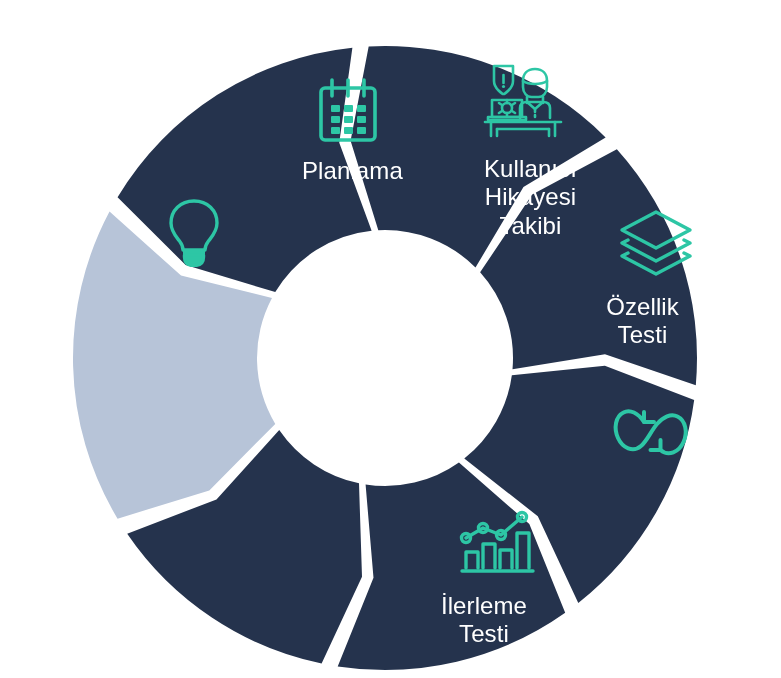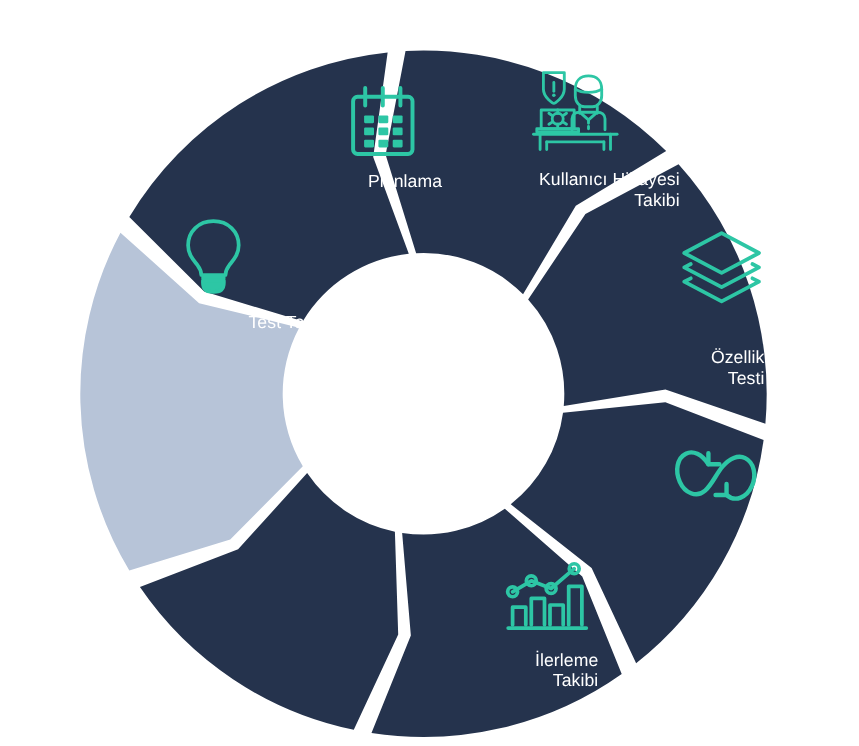--- a/index.html
+++ b/index.html
@@ -22,23 +22,23 @@
     position: absolute;
     left: 0;
     top: 0;
     width: 781px;
     height: 678px;
     display: block;
   }
   .seg-label {
     position: absolute;
     color: #ffffff;
-    font-size: 16px;
+    font-size: 24px;
     line-height: 1.18;
-    text-align: right;
+    text-align: center;
     font-family: "Liberation Sans", sans-serif;
     white-space: pre-line;
     pointer-events: none;
     letter-spacing: 0.1px;
   }
   .icon-holder {
     position: absolute;
     pointer-events: none;
   }
 </style>
@@ -59,21 +59,20 @@
       </g>
   </svg>
 
   <div class="icon-holder" style="left:163px;top:195px;">
     <svg width="62" height="72" viewBox="0 0 62 72" fill="none" stroke="#2dc6a5" stroke-width="3.4" stroke-linecap="round" stroke-linejoin="round">
       <path d="M31 6 C17.5 6 8 15.5 8 28 C8 36.5 13 41.5 16.5 46 C19 49.3 20 52 20 55 L42 55 C42 52 43 49.3 45.5 46 C49 41.5 54 36.5 54 28 C54 15.5 44.5 6 31 6 Z"></path>
       <rect x="20" y="55" width="22" height="4" fill="#2dc6a5" stroke="none"></rect>
       <path d="M21.5 60 L40.5 60 L40.5 62 C40.5 68 36.5 70.5 31 70.5 C25.5 70.5 21.5 68 21.5 62 Z" fill="#2dc6a5" stroke="#2dc6a5"></path>
     </svg>
   </div>
-  <div class="seg-label" style="left:192px;top:285px;width:130px;">Test Tasarımı</div>
 
   <div class="icon-holder" style="left:313px;top:75px;">
     <svg width="70" height="72" viewBox="0 0 70 72" fill="none" stroke="#2dc6a5" stroke-width="3.6" stroke-linecap="round" stroke-linejoin="round">
       <rect x="8" y="13" width="54" height="52" rx="4"></rect>
       <path d="M19 5 L19 21 M35 5 L35 21 M51 5 L51 21"></path>
       <g fill="#2dc6a5" stroke="none">
         <rect x="18" y="30" width="9" height="7" rx="1"></rect>
         <rect x="31" y="30" width="9" height="7" rx="1"></rect>
         <rect x="44" y="30" width="9" height="7" rx="1"></rect>
         <rect x="18" y="41" width="9" height="7" rx="1"></rect>
@@ -117,21 +116,21 @@
   <div class="seg-label" style="left:443px;top:155px;width:175px;">Kullanıcı Hikayesi
 Takibi</div>
 
   <div class="icon-holder" style="left:616px;top:207px;">
     <svg width="80" height="72" viewBox="0 0 80 72" fill="none" stroke="#2dc6a5" stroke-width="3.4" stroke-linecap="round" stroke-linejoin="round">
       <path d="M40 5 L74 23 L40 41 L6 23 Z"></path>
       <path d="M12 33 L6 36 L40 54 L74 36 L68 33"></path>
       <path d="M12 46 L6 49 L40 67 L74 49 L68 46"></path>
     </svg>
   </div>
-  <div class="seg-label" style="left:590px;top:293px;width:105px;margin-top:24px;">Özellik
+  <div class="seg-label" style="left:590px;top:293px;width:105px;">Özellik
 Testi</div>
 
   <div class="icon-holder" style="left:611px;top:404px;">
     <svg width="84" height="62" viewBox="0 0 84 62" fill="none" stroke="#2dc6a5" stroke-width="4" stroke-linecap="round" stroke-linejoin="round">
       <path d="M33 18 C27 9 19 5 12.5 8.5 C4.5 12.5 2.5 24 7 34 C11.5 44 22 49 30 42 C36 37 40 27 46 20 C52 13 60 9 66.5 12.5 C74.5 16.5 77 28 72.5 38 C68 48 57.5 53 49.5 46"></path>
       <path d="M33 18 L33 8 M33 18 L43 18"></path>
       <path d="M49.5 46 L49.5 36 M49.5 46 L39.5 46"></path>
     </svg>
   </div>
 
@@ -146,15 +145,15 @@
 
       <path d="M9 62 L9 46 L21 46 L21 62"></path>
       <path d="M26 62 L26 38 L38 38 L38 62"></path>
       <path d="M43 62 L43 44 L55 44 L55 62"></path>
       <path d="M60 62 L60 27 L72 27 L72 62"></path>
 
       <path d="M5 65 L76 65"></path>
     </svg>
   </div>
   <div class="seg-label" style="left:424px;top:592px;width:120px;">İlerleme
-Takibi</div>
+Testi</div>
 
 </div>
 
 </body></html>

